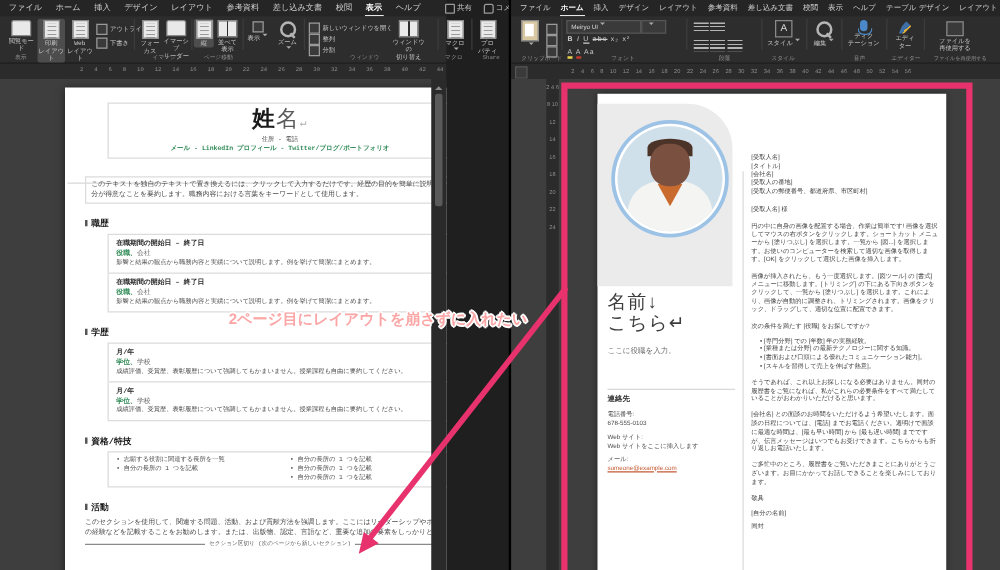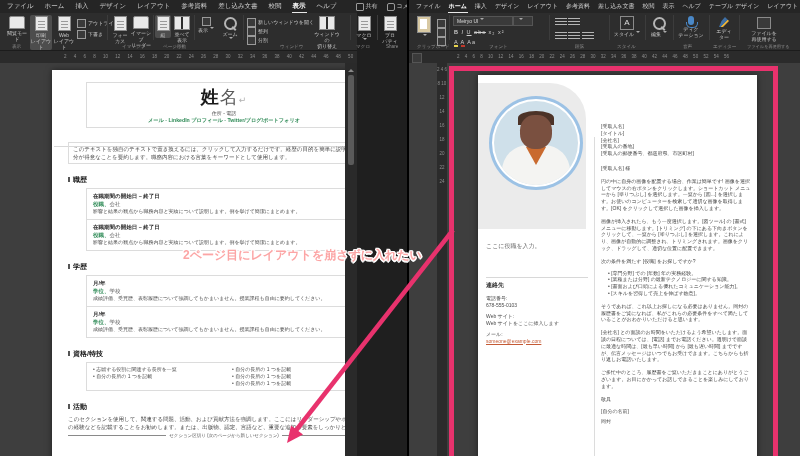--- a/index.html
+++ b/index.html
@@ -1,19 +1,19 @@
 <!DOCTYPE html>
 <html><head>
 <meta charset="utf-8">
 <style>
   html,body{margin:0;padding:0;background:#111;}
   #root{position:relative;width:800px;height:456px;overflow:hidden;background:#1f1f1f;
         font-family:"Liberation Sans","DejaVu Sans",sans-serif;color:#d6d6d6;}
   .win{position:absolute;top:0;height:456px;background:#262626;}
-  #winL{left:0;width:357px;}
+  #winL{left:0;width:357px;font-family:Liberation Mono, monospace;}
   #winR{left:409px;width:391px;}
   .divider{position:absolute;left:407px;top:0;width:2px;height:456px;background:#000;}
   
   .menubar{position:relative;height:13px;background:#252525;display:flex;align-items:center;
            gap:9px;padding:0 6px;font-size:6.5px;color:#cfcfcf;white-space:nowrap;}
   #winR .menubar{gap:6px;font-size:6px;}
   .tab{cursor:default;padding:1px 1px;}
   .tab.active{color:#fff;font-weight:bold;border-bottom:1px solid #e8e8e8;}
   .spacer{flex:1;}
   .chromebtn{display:flex;align-items:center;gap:2px;font-size:6px;color:#c8c8c8;}
@@ -373,20 +373,21 @@
         <div class="grayshape"></div>
         <div class="photo">
           <div class="ph-coat"></div>
           <div class="ph-shirt"></div>
           <div class="ph-hair"></div>
           <div class="ph-head"></div>
         </div>
         <div class="vline"></div>
 
         <div class="colL">
+          <div class="nameBig"><span>名前↓</span><br><span>こちら↵</span></div>
           <div class="role">ここに役職を入力。</div>
           <div class="ctHead">連絡先</div>
           <div class="ct"><span>電話番号:</span><br><span>678-555-0103</span></div>
           <div class="ct"><span>Web サイト:</span><br><span>Web サイトをここに挿入します</span></div>
           <div class="ct"><span>メール:</span><br><a class="link">someone@example.com</a></div>
         </div>
 
         <div class="colR">
           <div class="p5">
             <div>[受取人名]</div>

